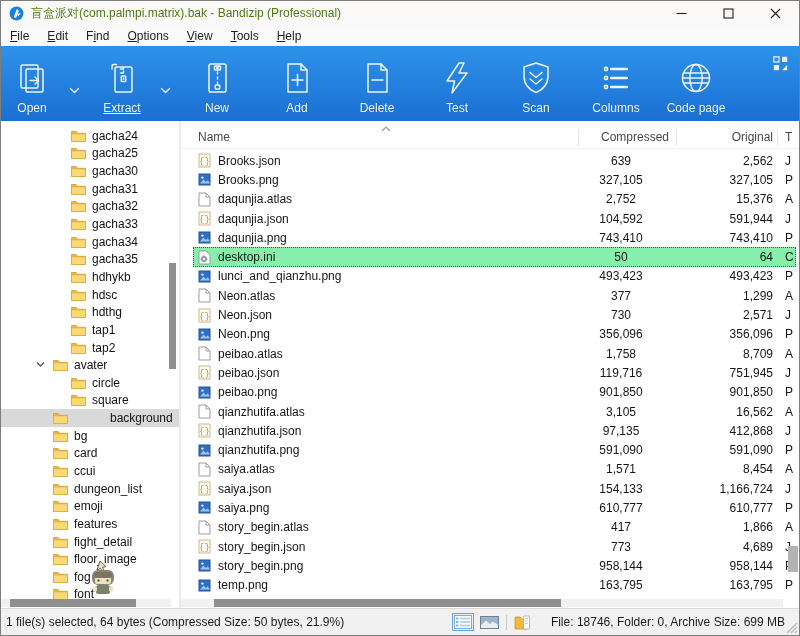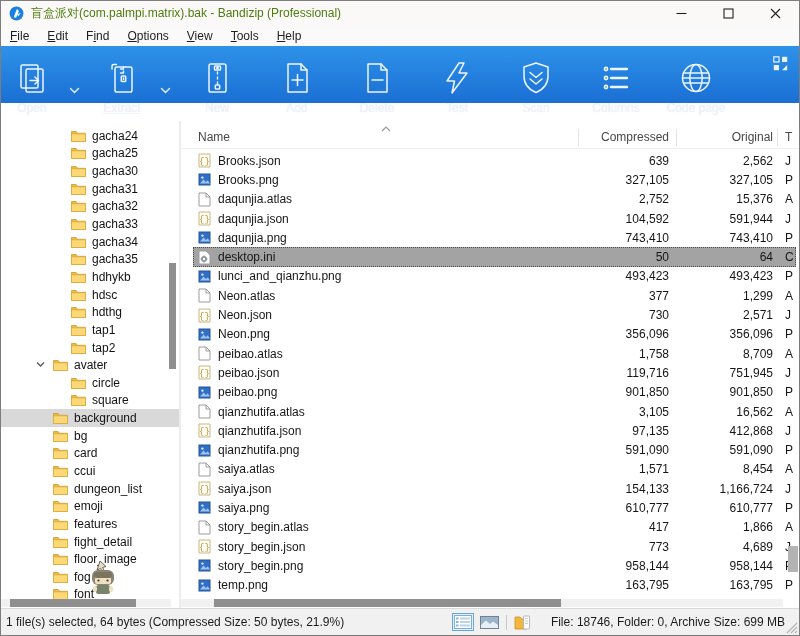--- a/index.html
+++ b/index.html
@@ -12,38 +12,38 @@
   .title-text{margin-left:7px;font-size:12px;color:#4d7c0f;white-space:nowrap;}
   .win-controls{position:absolute;right:0;top:0;height:25px;display:flex;}
   .win-btn{width:47px;height:25px;display:flex;align-items:center;justify-content:center;}
 
   
   .menubar{position:absolute;top:25px;left:0;right:0;height:20px;background:#fbfafa;display:flex;align-items:center;font-size:12px;color:#1e1e1e;padding-left:2px;}
   .menu-item{padding:2px 11px 3px 7px;cursor:default;white-space:nowrap;}
   .menu-item .accel{text-decoration:underline;}
 
   
-  .toolbar{position:absolute;top:45px;left:0;right:0;height:57px;background:linear-gradient(#2e92ea,#1a6fd3);}
+  .toolbar{position:absolute;top:45px;left:0;right:0;height:75px;background:linear-gradient(#2e92ea,#1a6fd3);}
   .tool-btn{position:absolute;top:13px;display:flex;flex-direction:column;align-items:center;color:#eef5fd;font-size:12px;cursor:default;}
   .tool-btn svg{display:block;}
   .tool-btn .tlabel{margin-top:4px;white-space:nowrap;text-shadow:0 0 1px rgba(0,0,0,.15);}
   .tb-chev{position:absolute;top:41px;}
   .customize-btn{position:absolute;right:11px;top:10px;width:15px;height:15px;}
 
   
   .main{position:absolute;top:120px;left:0;right:0;bottom:26px;background:#fff;}
   .splitter{position:absolute;left:178px;top:0;bottom:0;width:2px;background:#ececec;}
 
   
   .sidebar{position:absolute;left:0;top:0;width:178px;bottom:0;background:#fff;overflow:hidden;}
   .tree{position:absolute;top:6px;left:0;right:0;}
   .tree-item{height:17.65px;display:flex;align-items:center;font-size:12px;color:#121212;position:relative;white-space:nowrap;}
   .tree-item.lv1{padding-left:52px;}
   .tree-item.lv2{padding-left:70px;}
-  .tree-item.selected{background:#d9d9d9;}
+  .tree-item.selected{background:#d9d9d9;gap:36px;}
   .tree-item .chevron{position:absolute;left:35px;top:5px;}
   .tree-item .folder-ic{margin-right:6px;flex:none;}
   .sb-vthumb{position:absolute;right:3px;top:142px;width:7px;height:106px;background:#8f8f8f;}
   .sb-htrack{position:absolute;left:0;bottom:2px;width:170px;height:8px;background:#f1f1f1;}
   .sb-hthumb{position:absolute;left:9px;top:0;width:126px;height:8px;background:#8f8f8f;}
 
   
   .filelist{position:absolute;left:180px;top:0;right:0;bottom:0;}
   .fl-header{position:absolute;top:5px;left:0;right:0;height:22px;font-size:12px;color:#474747;border-bottom:1px solid #f0f0f0;}
   .col-name{position:absolute;left:17px;top:4px;}
@@ -51,24 +51,24 @@
   .col-compressed{position:absolute;left:398px;width:90px;top:4px;text-align:right;}
   .col-original{position:absolute;left:496px;width:96px;top:4px;text-align:right;}
   .col-type{position:absolute;left:604px;top:4px;}
   .hdr-div{position:absolute;top:3px;height:17px;width:1px;background:#e4e4e4;}
   .hd1{left:397px;}.hd2{left:495px;}.hd3{left:596px;}
 
   .fl-rows{position:absolute;top:30px;left:0;right:0;}
   .row{height:19.3px;display:flex;align-items:center;position:relative;font-size:12px;color:#161616;margin:0 3px 0 12px;}
   .row .fi{margin-left:5px;margin-right:6px;width:14px;height:15px;flex:none;display:inline-flex;}
   .row .cell-name{white-space:nowrap;}
-  .row .cell-compressed{position:absolute;left:380px;width:96px;text-align:right;}
+  .row .cell-compressed{position:absolute;left:380px;width:96px;text-align:center;}
   .row .cell-original{position:absolute;left:484px;width:96px;text-align:right;}
   .row .cell-type{position:absolute;left:592px;}
-  .row.selected{background:#a3a3a3;outline:1px dotted #4d4d4d;outline-offset:-1px;}
+  .row.selected{background:#86efac;outline:1px dotted #4d4d4d;outline-offset:-1px;}
 
   .flv-thumb{position:absolute;left:607px;top:425px;width:10px;height:26px;background:#b3b3b3;}
   .fl-htrack{position:absolute;left:0;right:16px;bottom:2px;height:8px;background:#f1f1f1;}
   .fl-hthumb{position:absolute;left:33px;top:0;width:347px;height:8px;background:#8f8f8f;}
 
   
   .statusbar{position:absolute;left:0;right:0;bottom:0;height:26px;background:#f2f1f1;border-top:1px solid #dadada;font-size:12px;color:#1c1c1c;}
   .sb-left{position:absolute;left:5px;top:6px;white-space:nowrap;}
   .sb-icons{position:absolute;left:452px;top:4px;display:flex;align-items:center;gap:7px;height:18px;}
   .sb-tool{display:flex;align-items:center;justify-content:center;}

